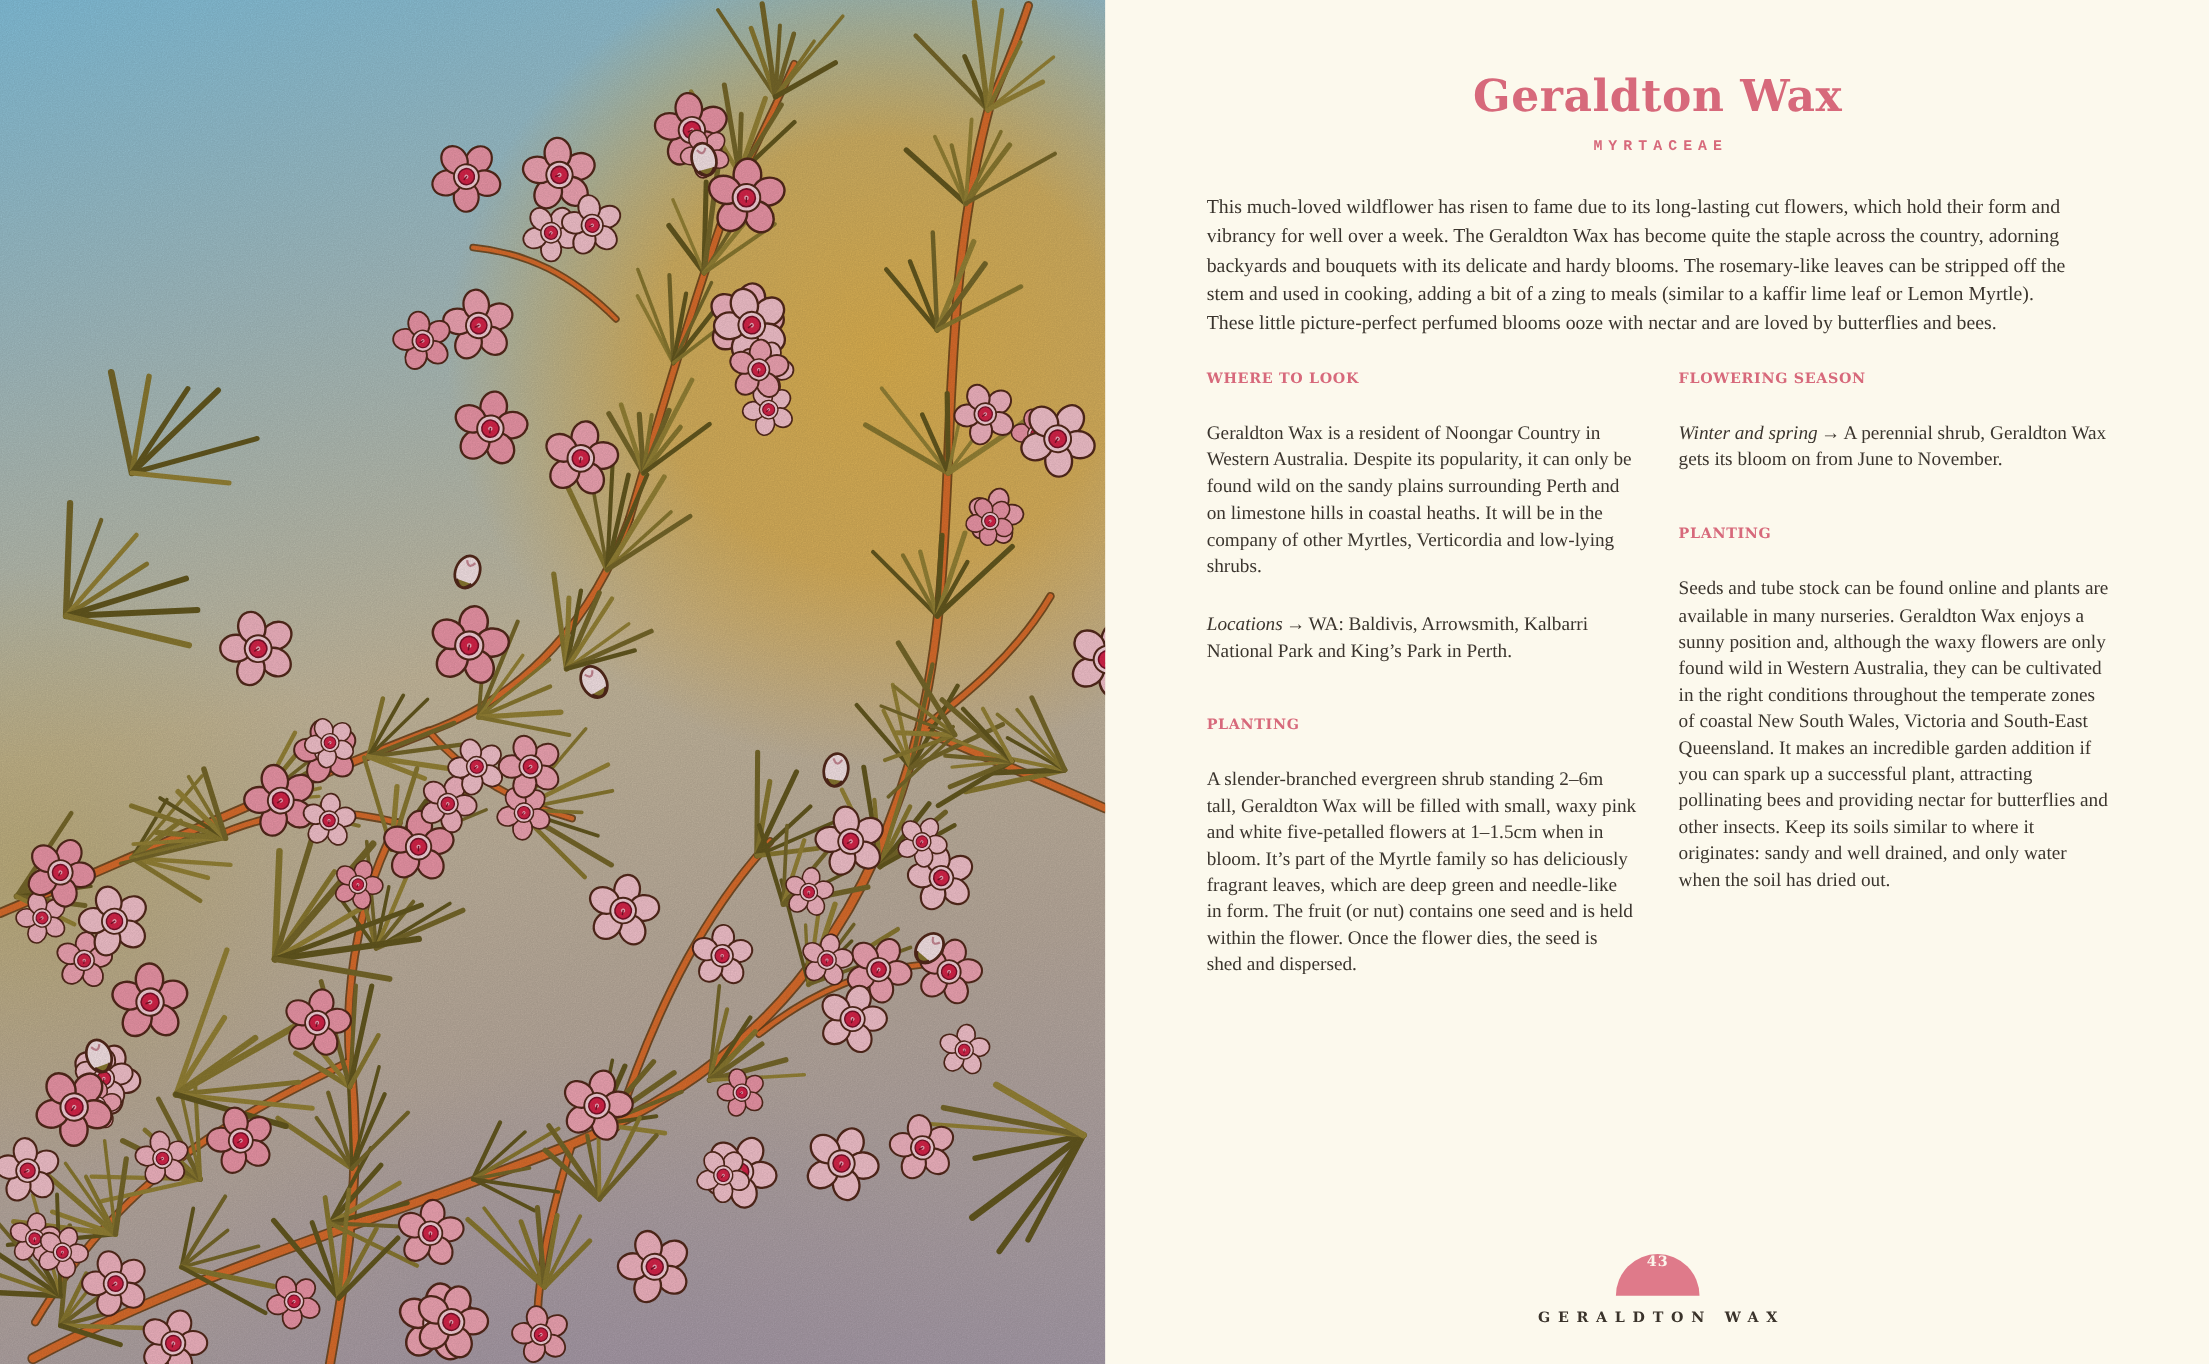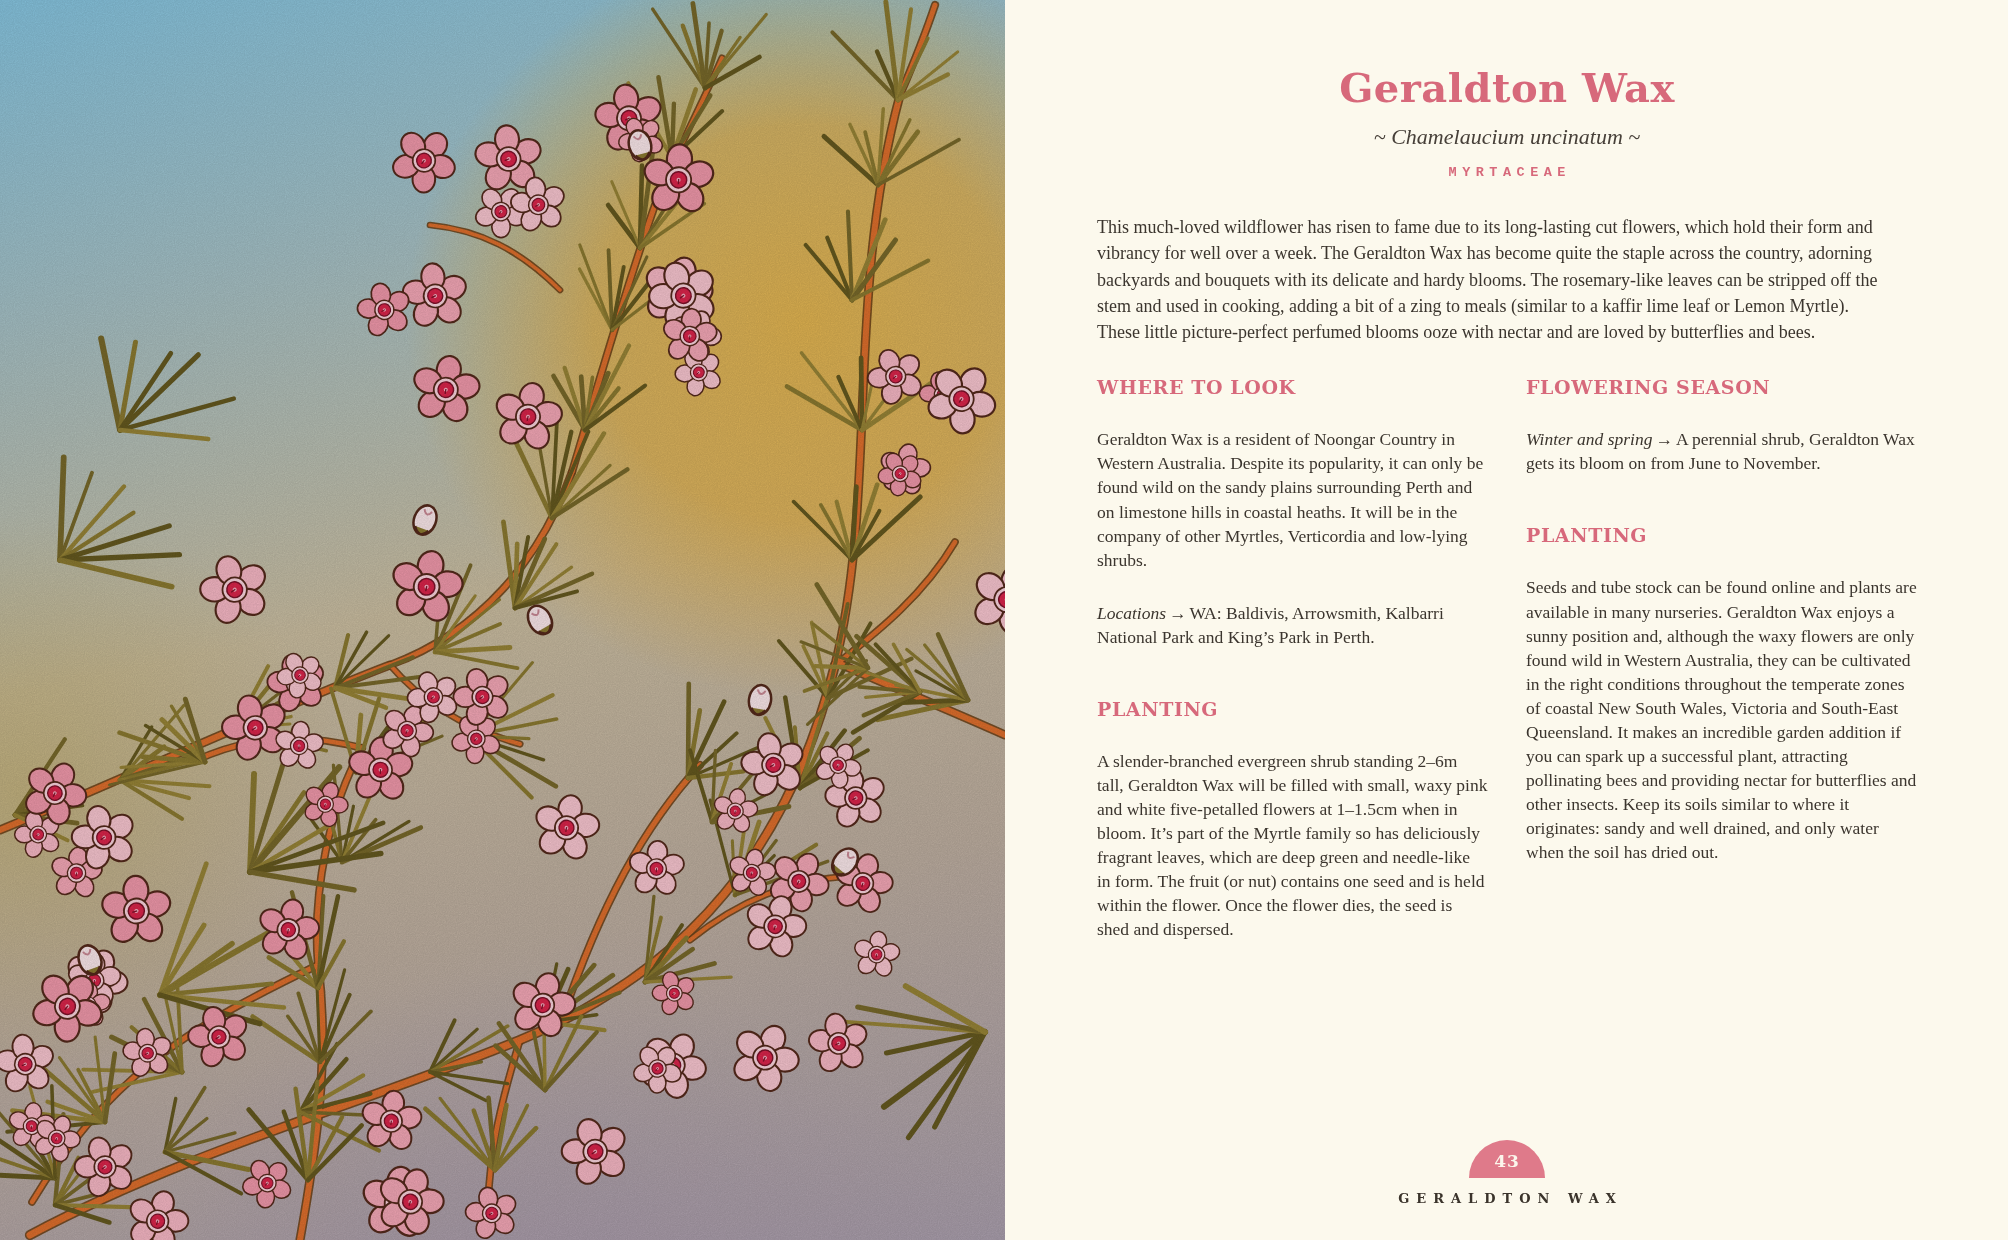--- a/index.html
+++ b/index.html
@@ -44,41 +44,41 @@
     letter-spacing:5.5px;text-indent:5.5px;color:var(--accent,#D7697B);margin-top:15px;
   }
   p.intro{
     width:782px;margin:34px 0 0 0;
     font-size:18px;line-height:1.46;color:#3B352E;
   }
   .columns{
     display:grid;grid-template-columns:1fr 1fr;column-gap:38px;margin-top:31px;
   }
   h2.sec{
-    font-family:"DejaVu Serif",serif;font-size:19px;font-weight:700;
+    font-family:"DejaVu Serif",serif;font-size:13px;font-weight:700;
     letter-spacing:.6px;color:var(--accent,#D7697B);margin:0;
   }
   h2.sec.later{margin-top:49px}
   .col p{
     font-size:17.5px;line-height:1.375;color:#3B352E;margin:29px 0 0 0;
   }
   .lead{font-weight:400;font-style:italic}
   .arrow{padding:0 3px}
   footer{
     position:absolute;left:92px;right:91px;bottom:34px;text-align:center;
   }
   .dome{
     width:76px;height:38px;margin:0 auto;
     border-radius:76px 76px 0 0;
     background:var(--dome,#DF7A8A);
     display:flex;align-items:flex-end;justify-content:center;
   }
   .dome span{
     color:#FBF6EC;font-family:"DejaVu Serif",serif;font-weight:700;
-    font-size:17px;line-height:1;padding-bottom:8px;letter-spacing:1px;
+    font-size:13px;line-height:1;padding-bottom:24px;letter-spacing:1px;
   }
   .caption{
     margin-top:13px;font-family:"DejaVu Serif",serif;font-weight:700;
     font-size:13px;letter-spacing:7px;text-indent:7px;color:#3A332B;
   }
 </style>
 </head>
 <body>
 
 <div class="spread">
@@ -575,21 +575,20 @@
           <use href="#gw-bud" transform="translate(90 960) rotate(-20)"></use>
           <use href="#gw-bud" transform="translate(760 700) rotate(10)"></use>
         </g>
       <rect x="0" y="0" width="1005" height="1240" filter="url(#grain)" opacity="0.13"></rect>
     </svg>
   </div>
 
   <div class="right-page">
     <header>
       <h1 class="title">Geraldton Wax</h1>
-      <div class="sci">~ Chamelaucium uncinatum ~</div>
       <div class="family">MYRTACEAE</div>
     </header>
 
     <p class="intro">This much-loved wildflower has risen to fame due to its long-lasting cut flowers, which hold their form and vibrancy for well over a week. The Geraldton Wax has become quite the staple across the country, adorning backyards and bouquets with its delicate and hardy blooms. The rosemary-like leaves can be stripped off the stem and used in cooking, adding a bit of a zing to meals (similar to a kaffir lime leaf or Lemon Myrtle). These little picture-perfect perfumed blooms ooze with nectar and are loved by butterflies and bees.</p>
 
     <div class="columns">
       <div class="col">
         <h2 class="sec">WHERE TO LOOK</h2>
         <p>Geraldton Wax is a resident of Noongar Country in Western Australia. Despite its popularity, it can only be found wild on the sandy plains surrounding Perth and on limestone hills in coastal heaths. It will be in the company of other Myrtles, Verticordia and low-lying shrubs.</p>
         <p><span class="lead">Locations</span><span class="arrow">→</span><span>WA: Baldivis, Arrowsmith, Kalbarri National Park and King’s Park in Perth.</span></p>

